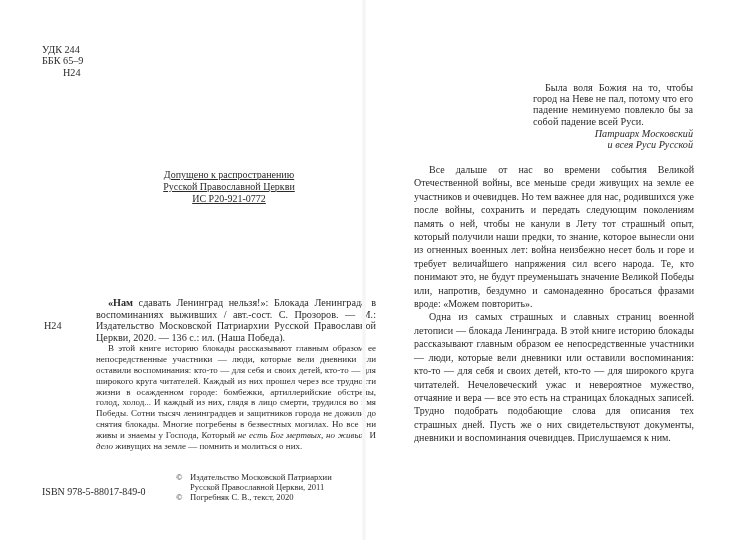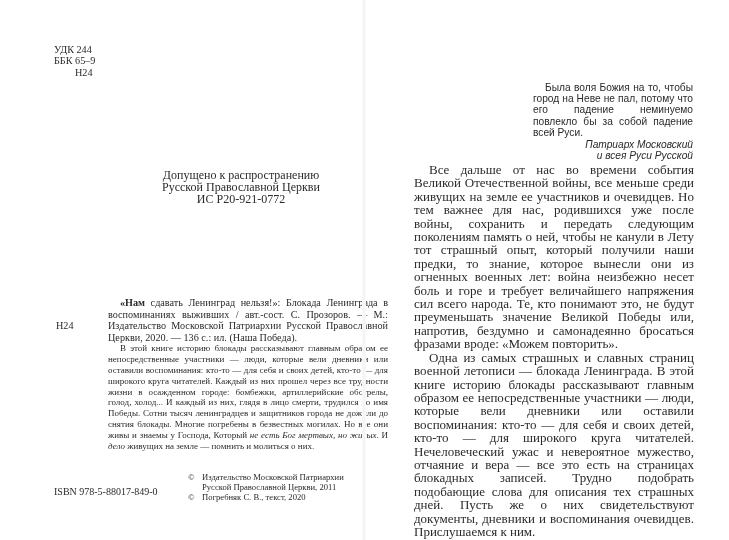--- a/index.html
+++ b/index.html
@@ -5,36 +5,36 @@
   html, body { margin: 0; padding: 0; }
   body {
     width: 729px; height: 540px; overflow: hidden;
     background: #ffffff;
     font-family: "DejaVu Serif", "Liberation Serif", serif;
     color: #2a2a2a;
     position: relative;
   }
   .spread { position: absolute; inset: 0; }
   .page { position: absolute; top: 0; height: 540px; }
-  .page-left { left: 16px; width: 364px; }
+  .page-left { left: 4px; width: 364px; }
   .page-right { left: 364px; width: 365px; }
   .gutter {
     position: absolute; left: 362px; top: 0; width: 4px; height: 540px;
     background: linear-gradient(to right, #fafafa, #f3f3f3, #fafafa);
   }
   .codes {
     position: absolute; left: 38px; top: 44px;
     font-family: "Liberation Serif", serif; font-size: 10.2px; line-height: 11.4px;
   }
   .codes div { white-space: nowrap; }
   .codes .n24 { padding-left: 21px; }
   .approval {
     position: absolute; left: 100px; width: 250px; top: 169px;
     text-align: center;
-    font-family: "Liberation Serif", serif; font-size: 12px; line-height: 12.2px;
+    font-family: "Liberation Serif", serif; font-size: 10px; line-height: 12.2px; text-decoration: underline;
   }
   .catalog {
     position: absolute; left: 40px; top: 297px; width: 330px;
     font-family: "Liberation Serif", serif; font-size: 10.2px; line-height: 11.6px;
   }
   .catalog .code-mark { position: absolute; left: 0; top: 23px; font-size: 10.2px; }
   .catalog .cat-body {
     margin-left: 52px; width: 280px; text-align: justify;
   }
   .catalog .cat-body p { margin: 0; }
@@ -51,30 +51,30 @@
   }
   .copyright .row { display: flex; white-space: nowrap; }
   .copyright .sym { width: 14px; }
   .isbn {
     position: absolute; left: 38px; top: 486px;
     font-family: "Liberation Serif", serif; font-size: 10px;
     white-space: nowrap;
   }
   .epigraph {
     position: absolute; left: 533px; top: 82px; width: 160px;
-    font-family: Liberation Sans, sans-serif; font-size: 10.2px; line-height: 11.2px;
+    font-family: Liberation Serif, serif; font-size: 10.2px; line-height: 11.2px;
     text-align: justify;
   }
   .epigraph p { margin: 0; text-indent: 12px; }
   .epigraph .attr {
     text-align: right; font-style: italic; margin-top: 1px;
   }
   .main-text {
     position: absolute; left: 414px; top: 163px; width: 280px;
-    font-family: "Liberation Serif", serif; font-size: 13px; line-height: 13.4px;
+    font-family: "Liberation Serif", serif; font-size: 10px; line-height: 13.4px;
     text-align: justify;
   }
   .main-text p { margin: 0; text-indent: 15px; }
 </style>
 </head>
 <body>
 
 <div class="spread">
 
   <div class="page page-left">

